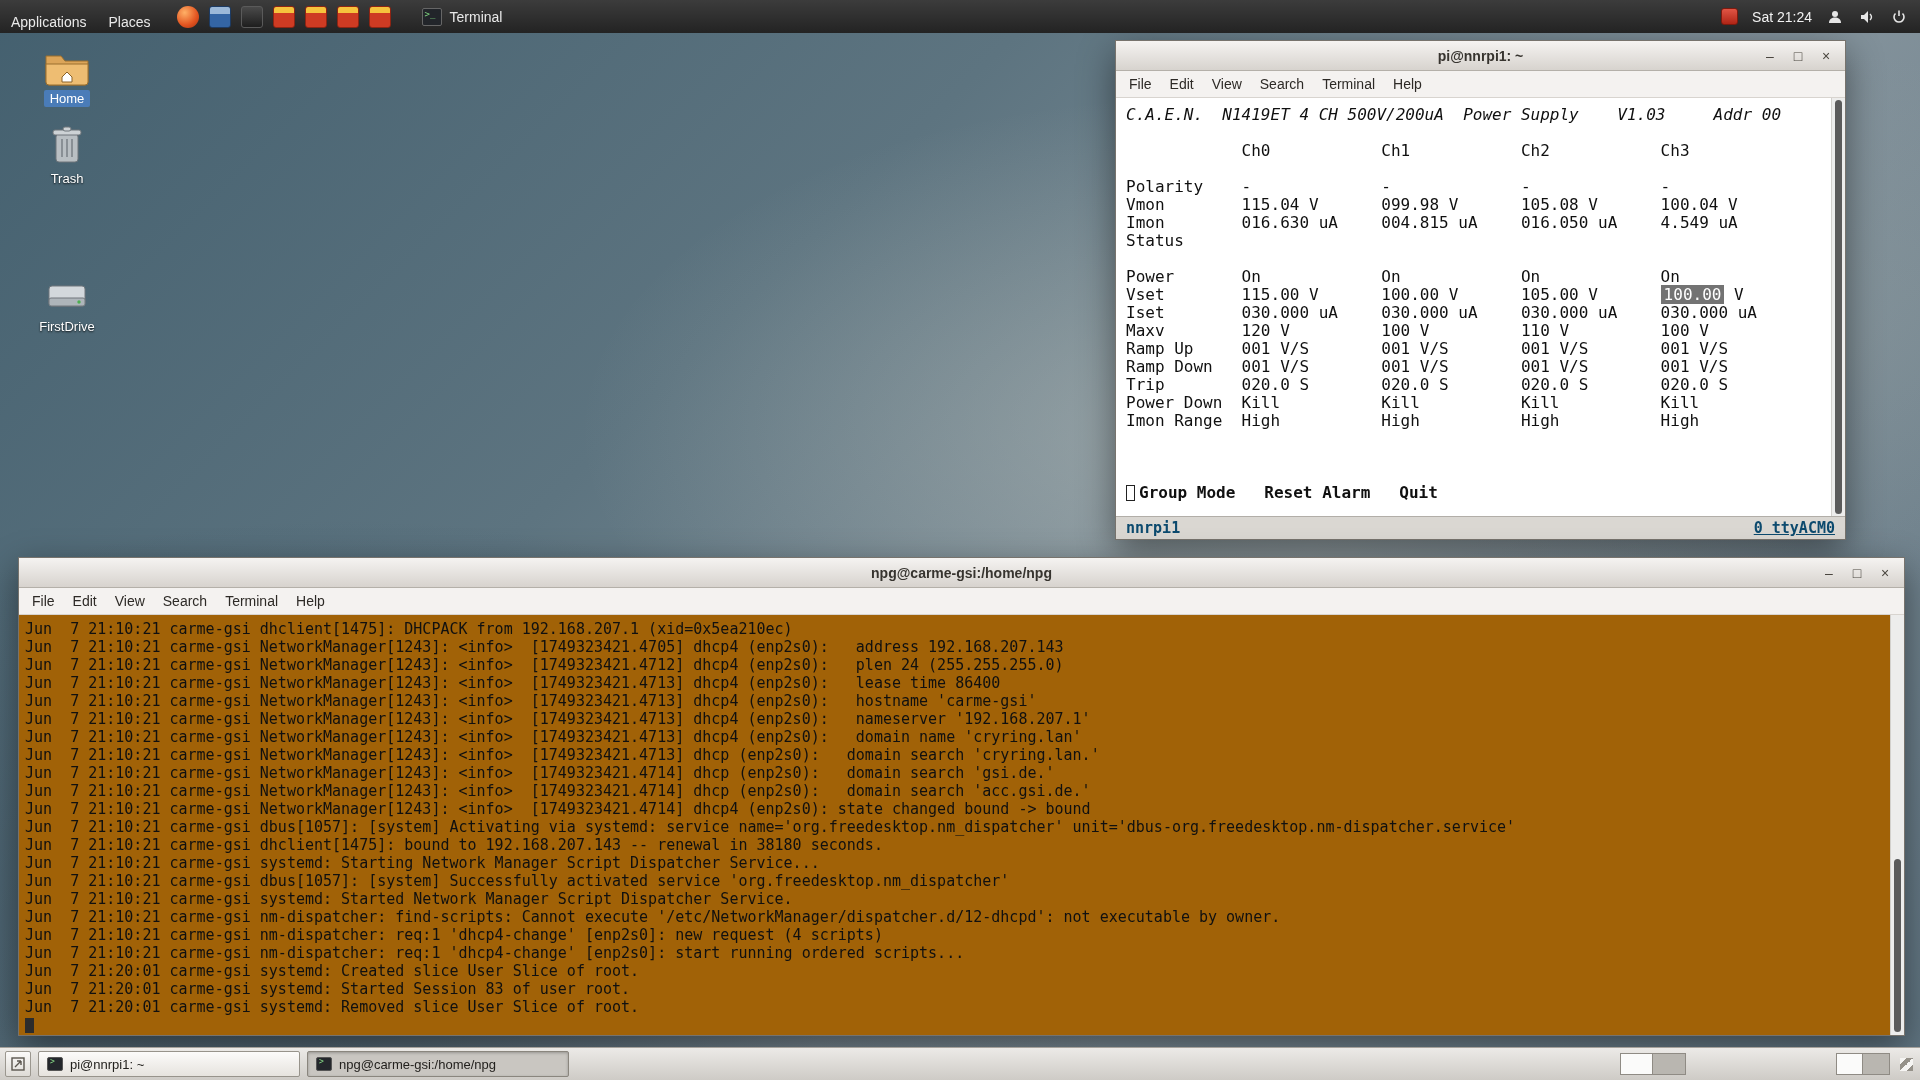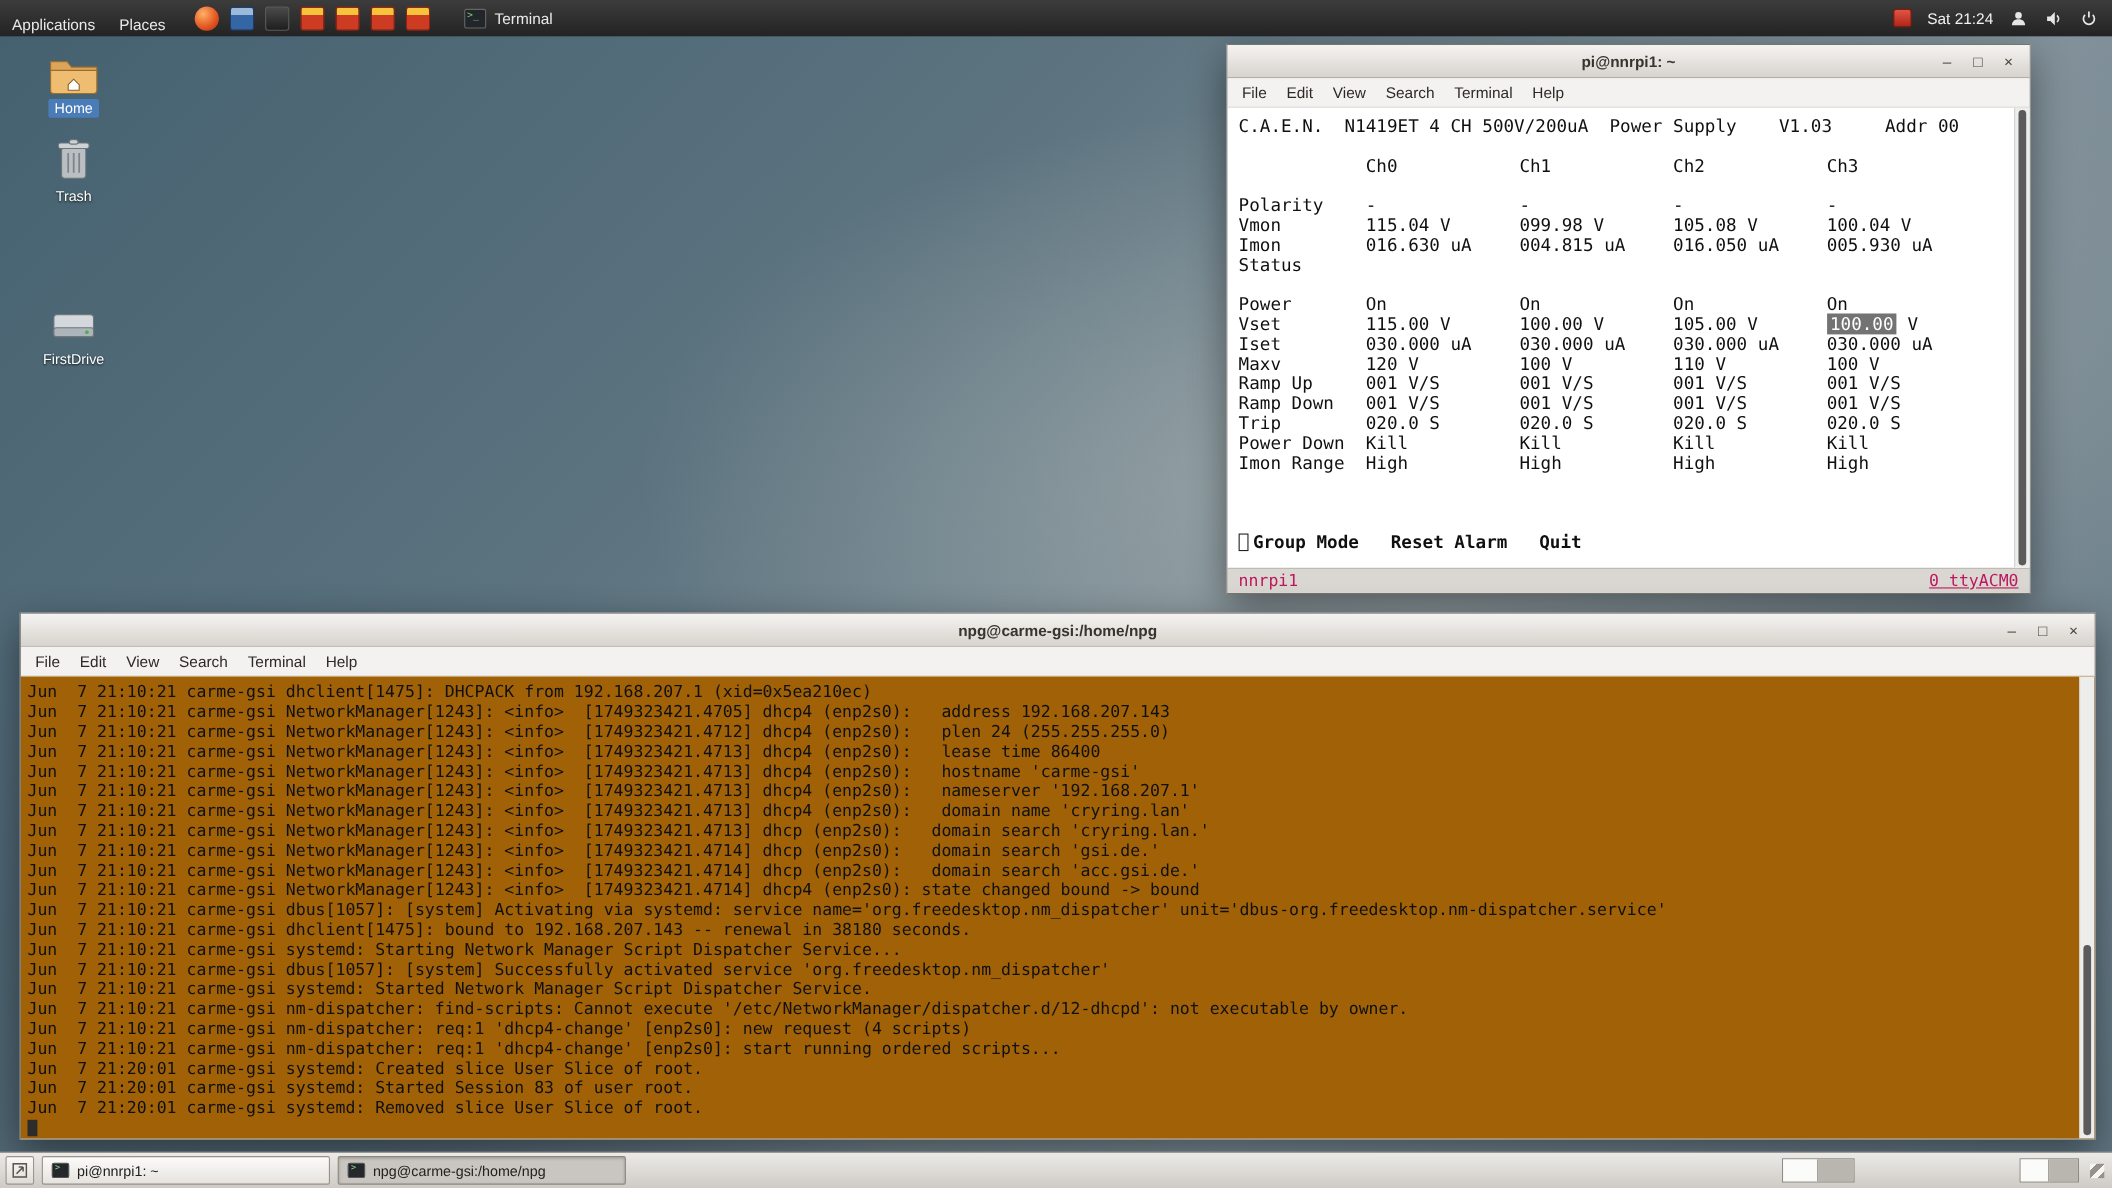--- a/index.html
+++ b/index.html
@@ -55,32 +55,32 @@
   .menubar { height:27px; flex:0 0 27px; background:#f4f2f0; border-bottom:1px solid #d8d4cf;
     display:flex; align-items:center; padding-left:4px; font-size:14px; color:#2d2a26; }
   .menu-item { padding:0 9px;text-align:right; }
 
   
   #ps-window { left:1115px; top:40px; width:731px; height:500px; }
   .ps-term { flex:1; position:relative; background:#fff; overflow:hidden;
     padding:8px 24px 0 10px; color:#101010;
     font-family:"DejaVu Sans Mono",monospace; font-size:16px; }
   .ps-line { display:flex; min-height:18px; line-height:18px; white-space:pre; }
-  .ps-header { white-space:pre; line-height:18px; }
+  .ps-header { white-space:pre; line-height:18px;font-style:italic; }
   .ps-blank { height:18px; }
   .ps-label { width:12ch; flex:0 0 auto; }
   .ps-col { width:14.5ch; flex:0 0 auto; }
   .ps-hl { background:#737373; color:#fff; padding:0 3px; }
   .ps-footer { margin-top:54px; display:flex; align-items:center; font-weight:bold; line-height:18px; }
   .cursor-hollow { width:9px; height:16px; border:1px solid #222; display:inline-block;
     margin-right:4px; flex:0 0 auto; }
   .ps-btn { margin-right:29px; }
   .ps-status { height:23px; flex:0 0 23px; background:#dad7d2; border-top:1px solid #b2aea8;
     display:flex; align-items:center; padding:0 10px;
-    font-family:"DejaVu Sans Mono",monospace; font-size:15px; font-weight:normal; color:#be185d; }
+    font-family:"DejaVu Sans Mono",monospace; font-size:15px; font-weight:bold; color:#0c4a6e; }
   .ps-status .right { margin-left:auto; text-decoration:underline; }
   .scrollbar { position:absolute; top:0; right:0; bottom:0; width:14px;
     background:#ededec; border-left:1px solid #d2d0cc; }
   .scroll-handle { position:absolute; left:3px; right:3px; border-radius:4px; background:#5b5b5b; }
   .ps-handle { top:2px; bottom:2px; }
   .log-handle { top:58%; bottom:3px; }
 
   
   #log-window { left:18px; top:557px; width:1887px; height:479px; }
   .log-term { flex:1; position:relative; background:#a16207; overflow:hidden;
@@ -212,21 +212,21 @@
         <span class="menu-item">Help</span>
       </div>
     <div class="ps-term">
       <div class="ps-header">C.A.E.N.  N1419ET 4 CH 500V/200uA  Power Supply    V1.03     Addr 00</div>
       <div class="ps-blank"></div>
       <div class="ps-line"><span class="ps-label"></span><span class="ps-col">Ch0</span><span class="ps-col">Ch1</span><span class="ps-col">Ch2</span><span class="ps-col">Ch3</span></div>
       <div class="ps-blank"></div>
       <div>
           <div class="ps-line"><span class="ps-label">Polarity</span><span class="ps-col">-</span><span class="ps-col">-</span><span class="ps-col">-</span><span class="ps-col">-</span></div>
           <div class="ps-line"><span class="ps-label">Vmon</span><span class="ps-col">115.04 V</span><span class="ps-col">099.98 V</span><span class="ps-col">105.08 V</span><span class="ps-col">100.04 V</span></div>
-          <div class="ps-line"><span class="ps-label">Imon</span><span class="ps-col">016.630 uA</span><span class="ps-col">004.815 uA</span><span class="ps-col">016.050 uA</span><span class="ps-col">005.930 uA</span></div>
+          <div class="ps-line"><span class="ps-label">Imon</span><span class="ps-col">016.630 uA</span><span class="ps-col">004.815 uA</span><span class="ps-col">016.050 uA</span><span class="ps-col">4.549 uA</span></div>
           <div class="ps-line"><span class="ps-label">Status</span><span class="ps-col"></span><span class="ps-col"></span><span class="ps-col"></span><span class="ps-col"></span></div>
           <div class="ps-line"><span class="ps-label"></span><span class="ps-col"></span><span class="ps-col"></span><span class="ps-col"></span><span class="ps-col"></span></div>
           <div class="ps-line"><span class="ps-label">Power</span><span class="ps-col">On</span><span class="ps-col">On</span><span class="ps-col">On</span><span class="ps-col">On</span></div>
           <div class="ps-line"><span class="ps-label">Vset</span><span class="ps-col">115.00 V</span><span class="ps-col">100.00 V</span><span class="ps-col">105.00 V</span><span class="ps-col"><span class="ps-hl">100.00</span> V</span></div>
           <div class="ps-line"><span class="ps-label">Iset</span><span class="ps-col">030.000 uA</span><span class="ps-col">030.000 uA</span><span class="ps-col">030.000 uA</span><span class="ps-col">030.000 uA</span></div>
           <div class="ps-line"><span class="ps-label">Maxv</span><span class="ps-col">120 V</span><span class="ps-col">100 V</span><span class="ps-col">110 V</span><span class="ps-col">100 V</span></div>
           <div class="ps-line"><span class="ps-label">Ramp Up</span><span class="ps-col">001 V/S</span><span class="ps-col">001 V/S</span><span class="ps-col">001 V/S</span><span class="ps-col">001 V/S</span></div>
           <div class="ps-line"><span class="ps-label">Ramp Down</span><span class="ps-col">001 V/S</span><span class="ps-col">001 V/S</span><span class="ps-col">001 V/S</span><span class="ps-col">001 V/S</span></div>
           <div class="ps-line"><span class="ps-label">Trip</span><span class="ps-col">020.0 S</span><span class="ps-col">020.0 S</span><span class="ps-col">020.0 S</span><span class="ps-col">020.0 S</span></div>
           <div class="ps-line"><span class="ps-label">Power Down</span><span class="ps-col">Kill</span><span class="ps-col">Kill</span><span class="ps-col">Kill</span><span class="ps-col">Kill</span></div>

